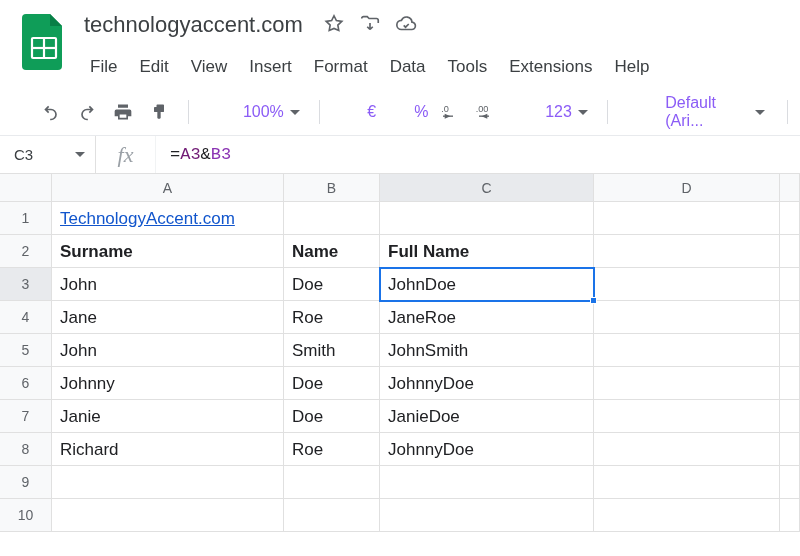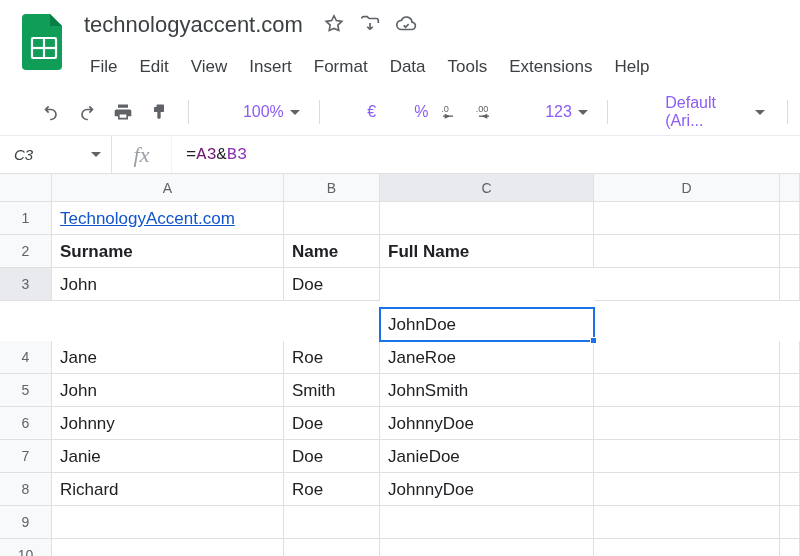--- a/index.html
+++ b/index.html
@@ -84,29 +84,28 @@
   }
   .tb-btn svg { width: 20px; height: 20px; }
   
   .formula-row {
     display: flex;
     align-items: stretch;
     border-bottom: 1px solid #e0e0e0;
     height: 38px;
   }
   .name-box {
-    width: 112px;
+    width: 96px;
     display: flex;
     align-items: center;
     padding: 0 10px 0 14px;
     font-size: 15px;
     color: #3c4043;
     gap: 6px;
     border-right: 1px solid #e0e0e0;
-    font-style: italic;
   }
   .name-box .dropdown-caret { margin-left: auto; }
   .fx-label {
     width: 60px;
     display: flex;
     align-items: center;
     justify-content: center;
     font-style: italic;
     font-family: Georgia, serif;
     font-size: 22px;
@@ -156,21 +155,20 @@
     background: #fff;
     position: relative;
     cursor: cell;
   }
   .cell.link { color: #1155cc; text-decoration: underline; }
   .cell.bold { font-weight: 700; }
   .cell.selected {
     outline: 2px solid #1a73e8;
     outline-offset: -1px;
     z-index: 2;
-    margin-top: 40px;
   }
   .sel-handle {
     position: absolute;
     right: -4px;
     bottom: -4px;
     width: 7px;
     height: 7px;
     background: #1a73e8;
     border: 1px solid #fff;
     z-index: 3;

